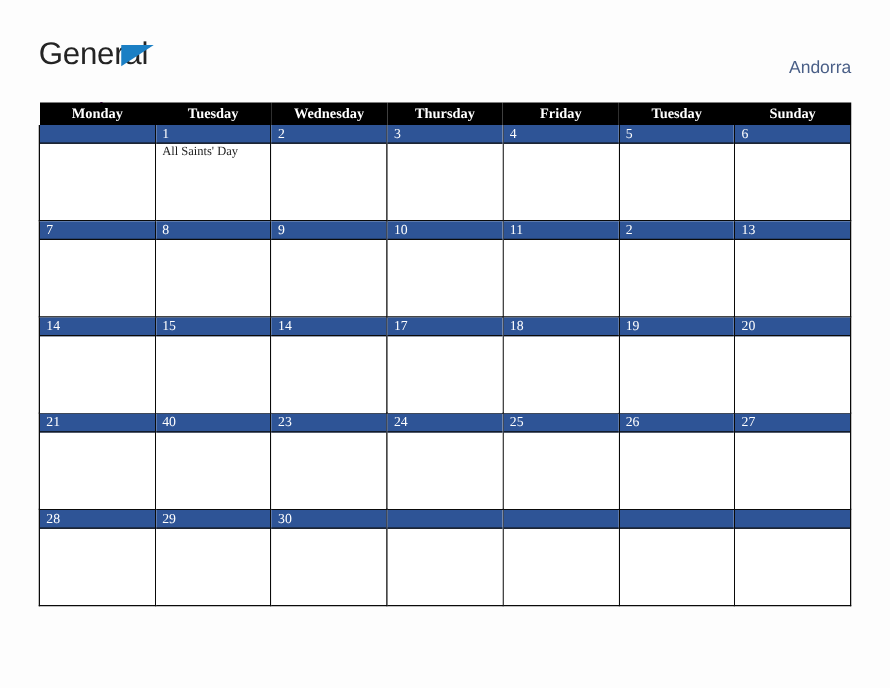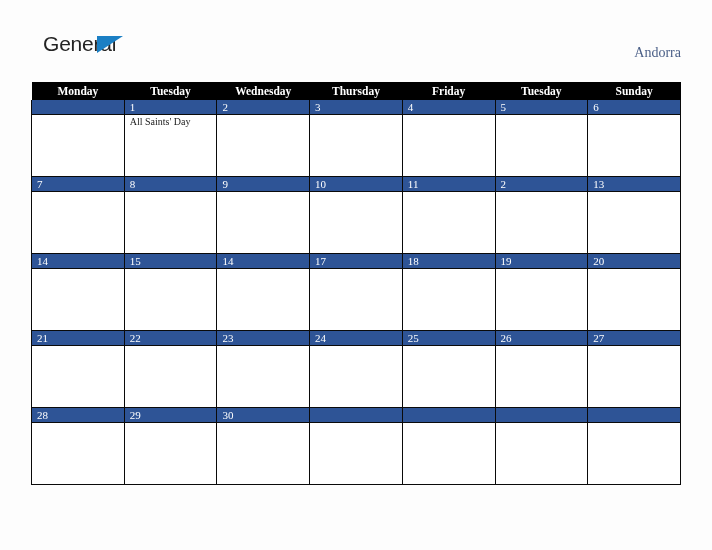--- a/index.html
+++ b/index.html
@@ -29,26 +29,25 @@
     left: 31px;
     top: 33px;
     width: 110px;
     height: 42px;
   }
   .brand-line1 {
     position: absolute;
     left: 0;
     top: 0;
     font-family: "Liberation Sans", sans-serif;
-    font-size: 21px;
+    font-size: 25px;
     color: #242424;
     letter-spacing: -0.2px;
     line-height: 21px;
     white-space: nowrap;
-    margin-left: 12px;
   }
   .brand-tri {
     position: absolute;
     left: 66px;
     top: 3px;
     width: 0;
     height: 0;
     border-left: 26px solid #1b7fc4;
     border-bottom: 17px solid transparent;
   }
@@ -75,21 +74,21 @@
     font-size: 33px;
     font-weight: 400;
     color: #2c4a73;
     letter-spacing: 0.2px;
   }
 
   .country-label {
     position: absolute;
     right: 31px;
     top: 45px;
-    font-family: Liberation Serif, serif;
+    font-family: Liberation Sans, sans-serif;
     font-size: 14px;
     color: #4a5f87;
   }
 
   
   .calendar {
     position: absolute;
     left: 31px;
     top: 82px;
     width: 650px;
@@ -262,21 +261,21 @@
           <div class="daybar">20</div>
           <div class="events"></div>
         </td>
       </tr>
       <tr>
         <td>
           <div class="daybar">21</div>
           <div class="events"></div>
         </td>
         <td>
-          <div class="daybar">22</div>
+          <div class="daybar">40</div>
           <div class="events"></div>
         </td>
         <td>
           <div class="daybar">23</div>
           <div class="events"></div>
         </td>
         <td>
           <div class="daybar">24</div>
           <div class="events"></div>
         </td>

